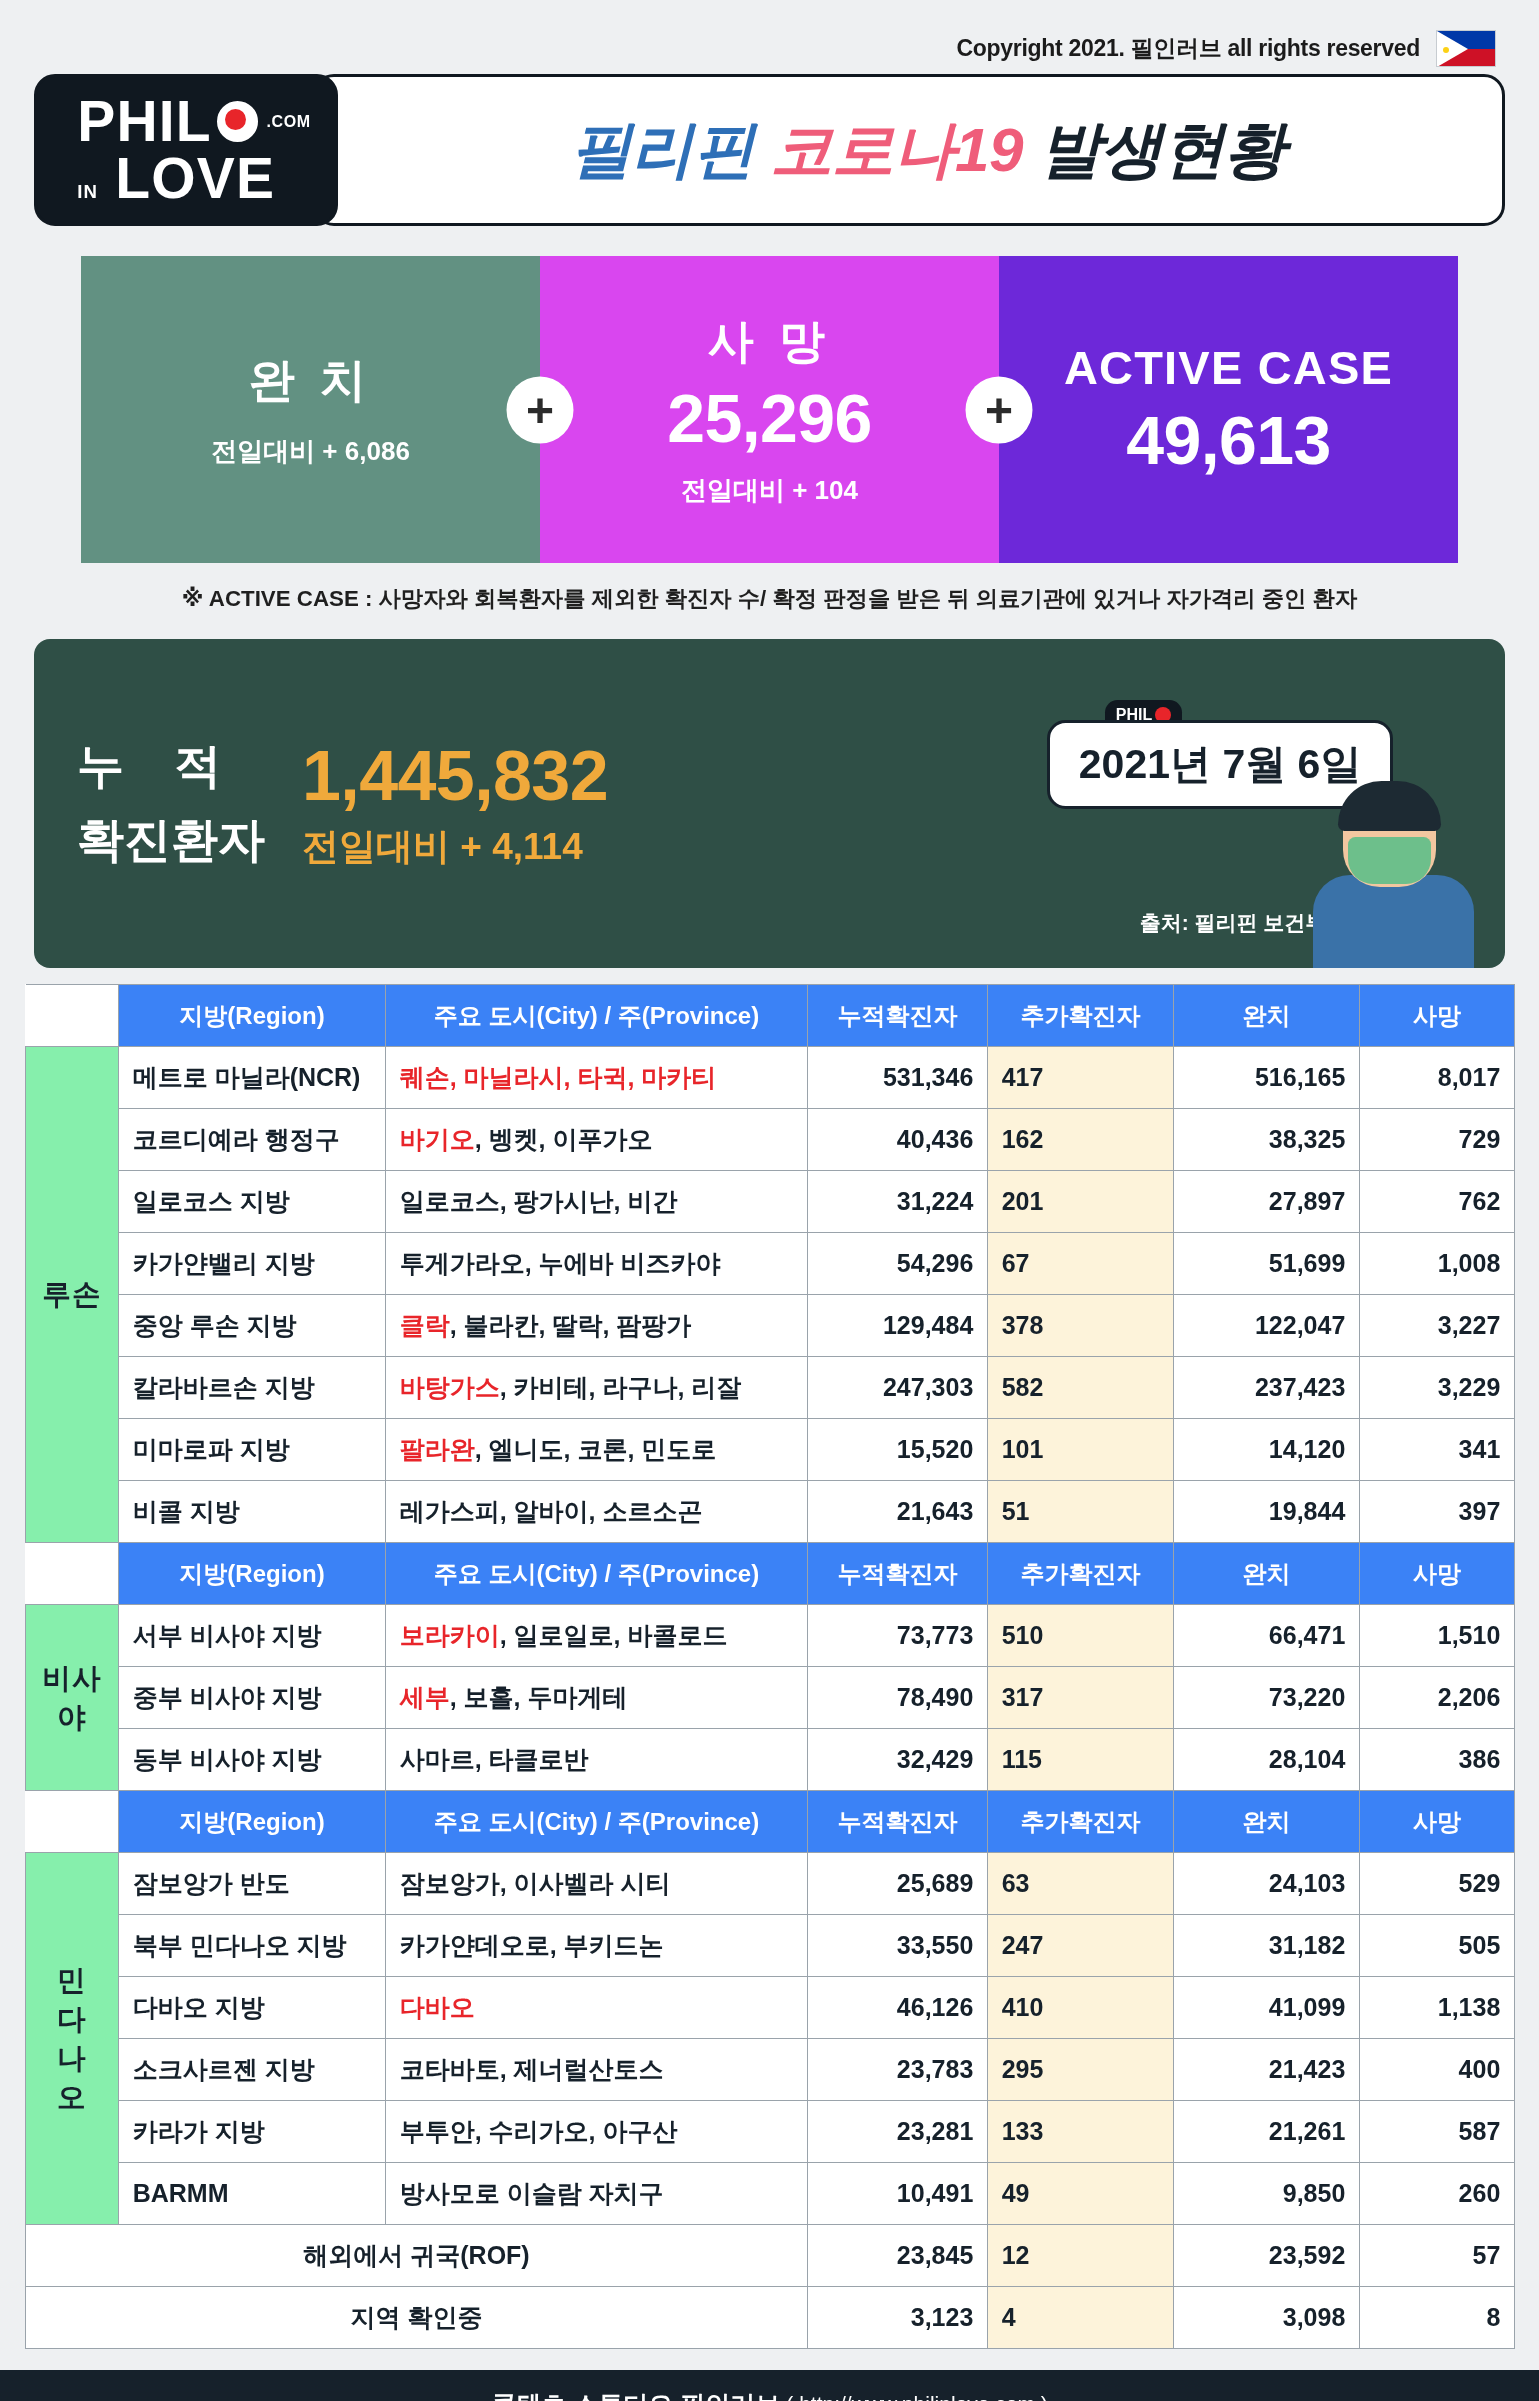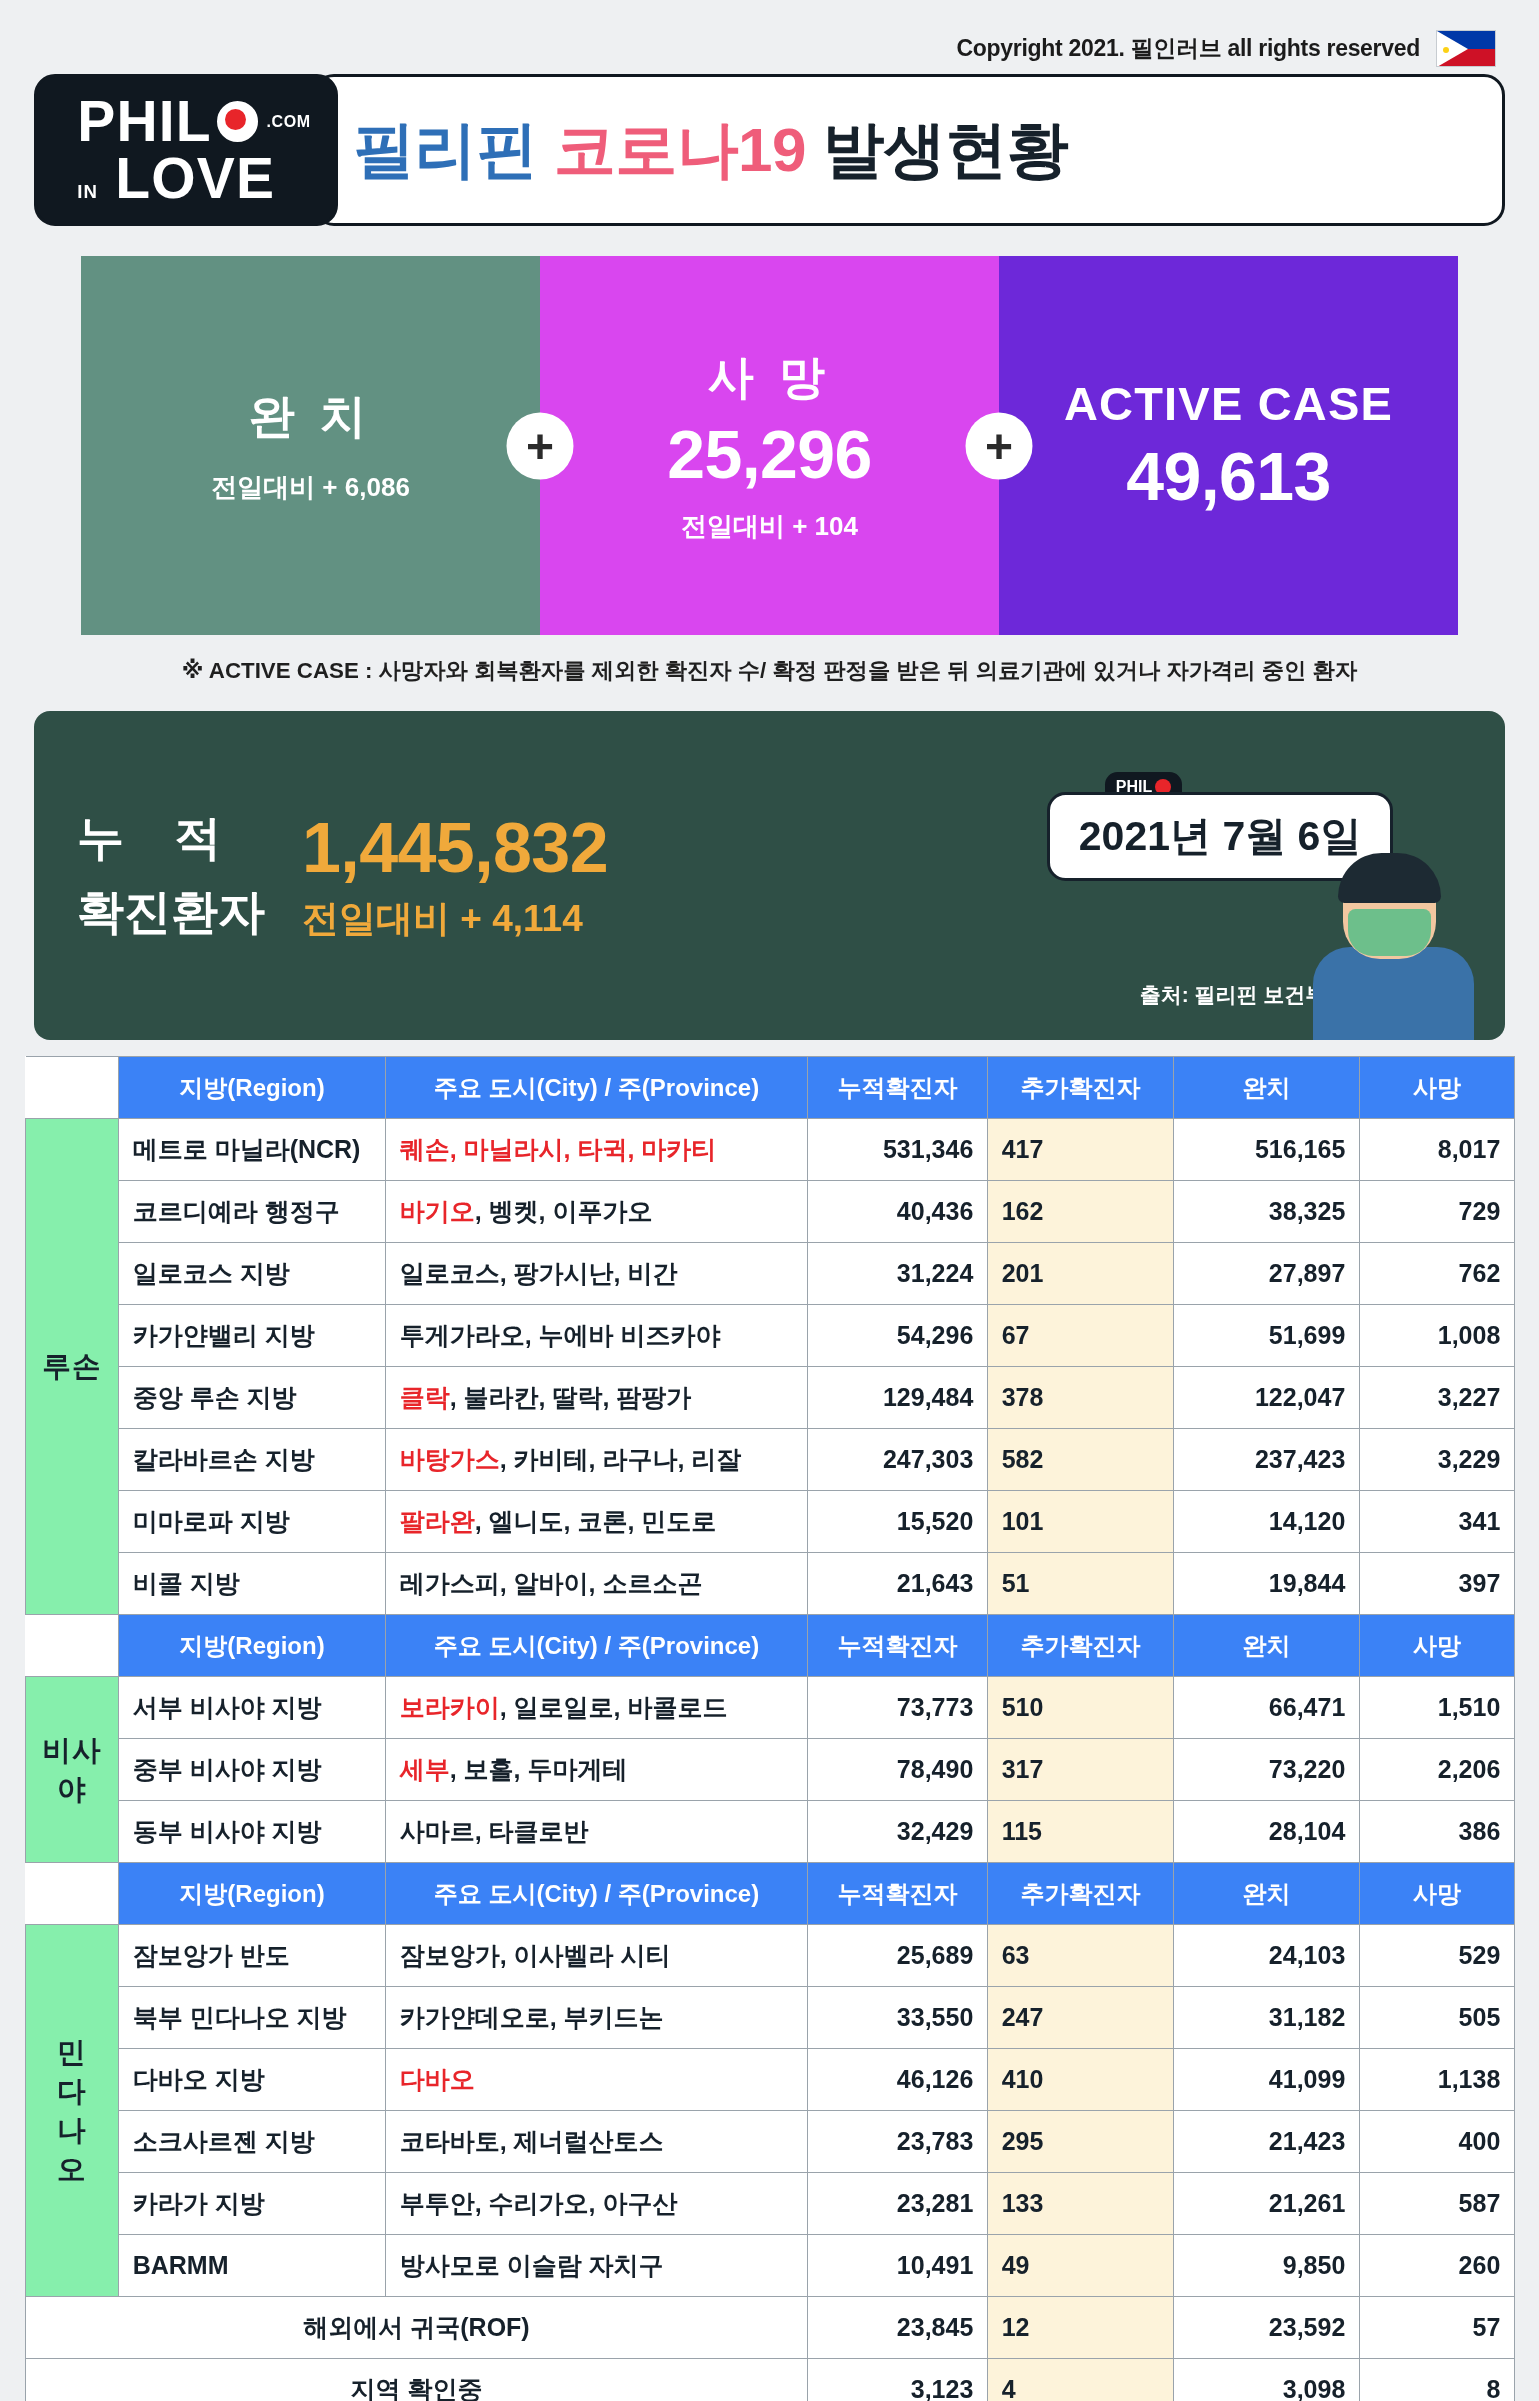--- a/index.html
+++ b/index.html
@@ -78,34 +78,34 @@
   .cam::after {
     content:""; position:absolute; left:5px; top:5px; width:21px; height:21px;
     border-radius:50%; background:#e8252a;
   }
   .dotcom { font-size: 16px; color:#ffffff; font-weight:700; margin-left:3.7px; letter-spacing:0.6px;}
   .title-box {
     flex: 1;
     background: #ffffff;
     border-radius: 21px;
     margin-left: -25px;
-    display:flex; align-items:center; 
+    display:flex; align-items:center; justify-content:center;
     border: 3.7px solid #101820;
     padding-left: 37px;
-    position: relative; z-index: 2;
+    position: relative; z-index: 2; font-style: italic;
   }
   .title-text { font-size: 62px; font-weight: 800; letter-spacing: -0.6px; white-space: nowrap;}
   .t-blue { color:#2e6fb7; }
   .t-pink { color:#ef5d7a; }
   .t-dark { color:#16212b; }
 
   
   .stats {
     margin: 30px 81px 0 81px;
-    display:flex; height: 379px; position: relative;
+    display:flex; height: 307px; position: relative;
   }
   .stat {
     flex:1; display:flex; flex-direction:column; align-items:center; justify-content:center;
     color:#ffffff; padding: 6.2px 0;
   }
   .stat.rec { background:#629182; }
   .stat.dea { background:#d946ef; }
   .stat.act { background:#6d28d9; }
   .stat-label { font-size: 46px; font-weight:800; letter-spacing: 6.2px; margin-bottom: 6.2px;}
   .stat.act .stat-label { font-size: 47px; letter-spacing: 1.2px;}

